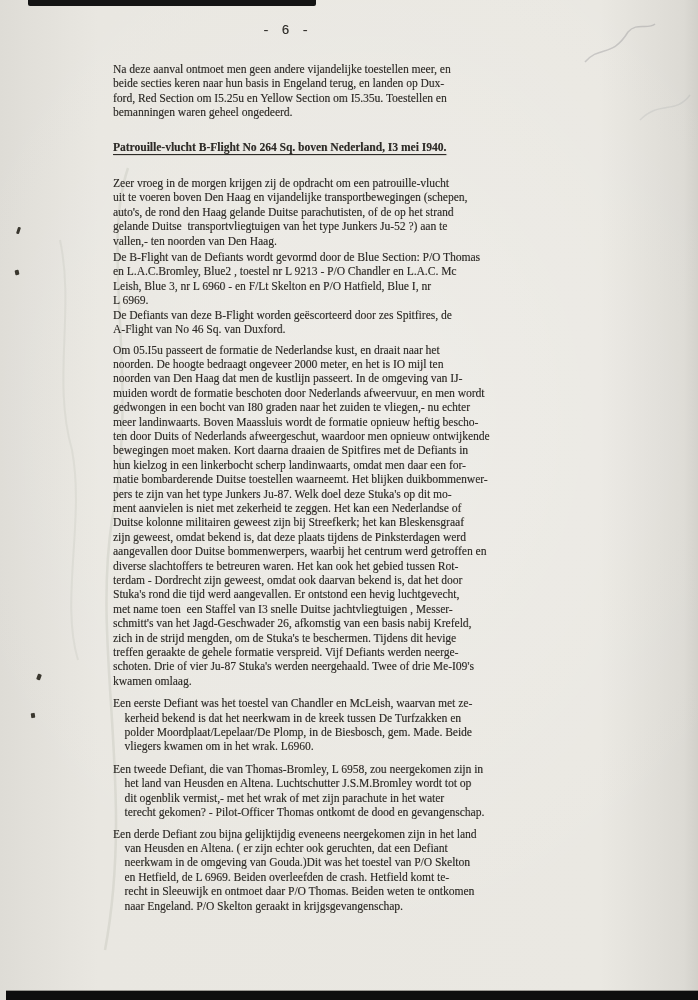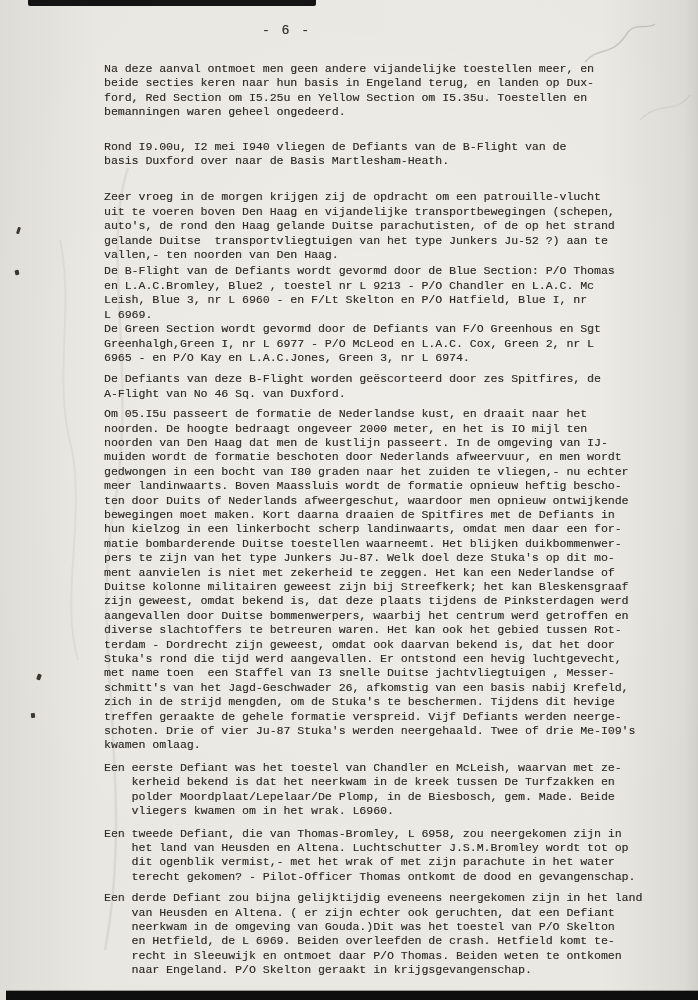--- a/index.html
+++ b/index.html
@@ -38,22 +38,22 @@
   .mark-4 { left: 31px; top: 713px; width: 4px; height: 5px; transform: rotate(-8deg); }
 
   .page-number {
     position: absolute; left: 262px; top: 23px;
     font-family: "Liberation Mono", "DejaVu Sans Mono", monospace;
     font-size: 13px; letter-spacing: 2px; color: #2c2a26;
     text-shadow: 0.4px 0.4px 0 rgba(44,42,38,0.4);
   }
 
   .content {
-    position: absolute; left: 104px; top: 62px; width: 568px;
-    font-family: Liberation Mono, monospace;
+    position: absolute; left: 113px; top: 62px; width: 568px;
+    font-family: Liberation Serif, serif;
     font-size: 11.5px; line-height: 14.4px; color: #2e2b27;
     text-shadow: 0.35px 0.35px 0 rgba(46,43,39,0.38);
   }
 
   .para { white-space: pre; }
   .heading {
     white-space: pre;
     text-decoration: underline;
     text-underline-offset: 3px;
     text-decoration-thickness: 1px;
@@ -91,38 +91,34 @@
   <div class="margin-mark mark-4"></div>
 
   <div class="page-number">- 6 -</div>
 
   <div class="content">
     <div class="para m20">Na deze aanval ontmoet men geen andere vijandelijke toestellen meer, en
 beide secties keren naar hun basis in Engeland terug, en landen op Dux-
 ford, Red Section om I5.25u en Yellow Section om I5.35u. Toestellen en
 bemanningen waren geheel ongedeerd.</div>
 
+    <div class="heading m5">Patrouille-vlucht B-Flight No 264 Sq. boven Nederland, I3 mei I940.</div>
 
-    <div class="para m3">Rond I9.00u, I2 mei I940 vliegen de Defiants van de B-Flight van de
-basis Duxford over naar de Basis Martlesham-Heath.</div>
 
     <div class="para m2">Zeer vroeg in de morgen krijgen zij de opdracht om een patrouille-vlucht
 uit te voeren boven Den Haag en vijandelijke transportbewegingen (schepen,
 auto's, de rond den Haag gelande Duitse parachutisten, of de op het strand
 gelande Duitse  transportvliegtuigen van het type Junkers Ju-52 ?) aan te
 vallen,- ten noorden van Den Haag.</div>
 
     <div class="para m0">De B-Flight van de Defiants wordt gevormd door de Blue Section: P/O Thomas
 en L.A.C.Bromley, Blue2 , toestel nr L 9213 - P/O Chandler en L.A.C. Mc
 Leish, Blue 3, nr L 6960 - en F/Lt Skelton en P/O Hatfield, Blue I, nr
 L 6969.</div>
 
-    <div class="para m7">De Green Section wordt gevormd door de Defiants van F/O Greenhous en Sgt
-Greenhalgh,Green I, nr L 6977 - P/O McLeod en L.A.C. Cox, Green 2, nr L
-6965 - en P/O Kay en L.A.C.Jones, Green 3, nr L 6974.</div>
 
     <div class="para m6">De Defiants van deze B-Flight worden geëscorteerd door zes Spitfires, de
 A-Flight van No 46 Sq. van Duxford.</div>
 
     <div class="para m8">Om 05.I5u passeert de formatie de Nederlandse kust, en draait naar het
 noorden. De hoogte bedraagt ongeveer 2000 meter, en het is IO mijl ten
 noorden van Den Haag dat men de kustlijn passeert. In de omgeving van IJ-
 muiden wordt de formatie beschoten door Nederlands afweervuur, en men wordt
 gedwongen in een bocht van I80 graden naar het zuiden te vliegen,- nu echter
 meer landinwaarts. Boven Maassluis wordt de formatie opnieuw heftig bescho-

